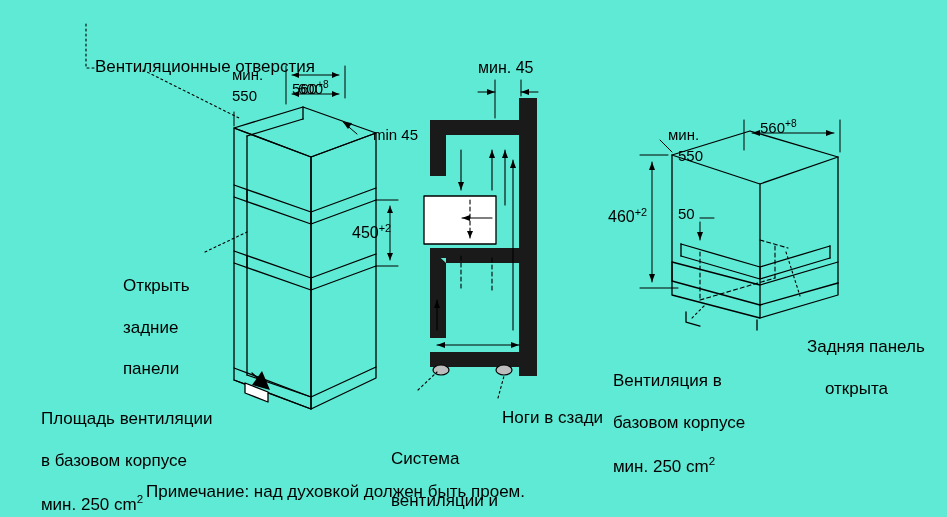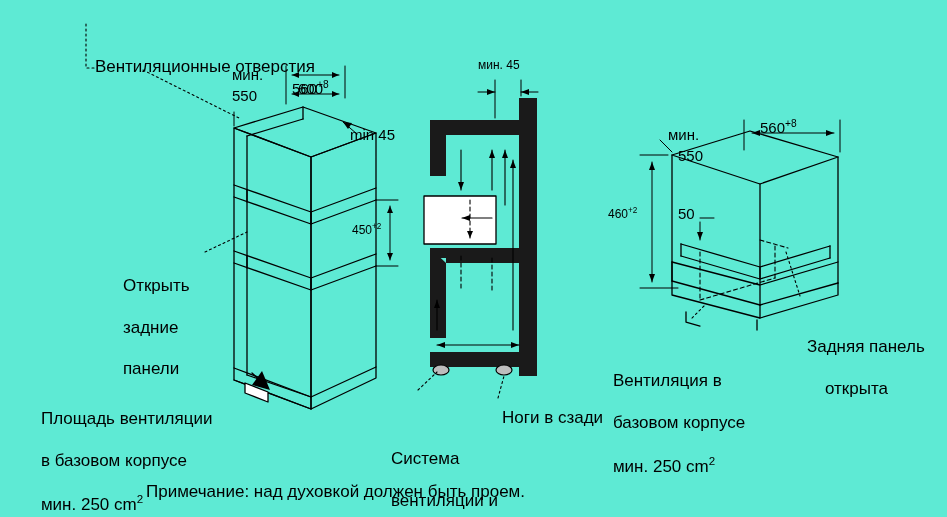--- a/index.html
+++ b/index.html
@@ -24,21 +24,21 @@
     top: 0;
   }
   .lbl {
     position: absolute;
     font-family: "Liberation Sans", sans-serif;
     color: #000;
     white-space: pre;
     line-height: 1.22;
   }
   .t17 { font-size: 17px; }
-  .t16 { font-size: 12px; text-align: right; }
+  .t16 { font-size: 16px; text-align: right; }
   .t15 { font-size: 15px; }
   .sup {
     font-size: 0.68em;
     vertical-align: super;
   }
 </style>
 </head>
 <body>
 
 <div id="stage">
@@ -208,21 +208,21 @@
   <div class="lbl t17" style="left:76px; top:16px; width:300px;">
     
     <span>Вентиляционные отверстия</span><br>
   </div>
 
   <div class="lbl t15" style="left:232px; top:66px;">мин.</div>
   <div class="lbl t15" style="left:232px; top:87px;">550</div>
   <div class="lbl t15" style="left:298px; top:59px;margin-top:21px;">600</div>
   <div class="lbl t15" style="left:292px; top:79px;"><span>560</span><span class="sup">+8</span></div>
 
-  <div class="lbl t15" style="left:350px; top:126px;">min 45</div>
+  <div class="lbl t15" style="left:373px; top:126px;">min 45</div>
 
   <div class="lbl t16" style="left:352px; top:222px;"><span>450</span><span class="sup">+2</span></div>
 
   <div class="lbl t17" style="left:104px; top:235px; width:110px;">
     
     <span>Открыть</span><br>
     <span>задние</span><br>
     <span>панели</span>
   </div>
 

